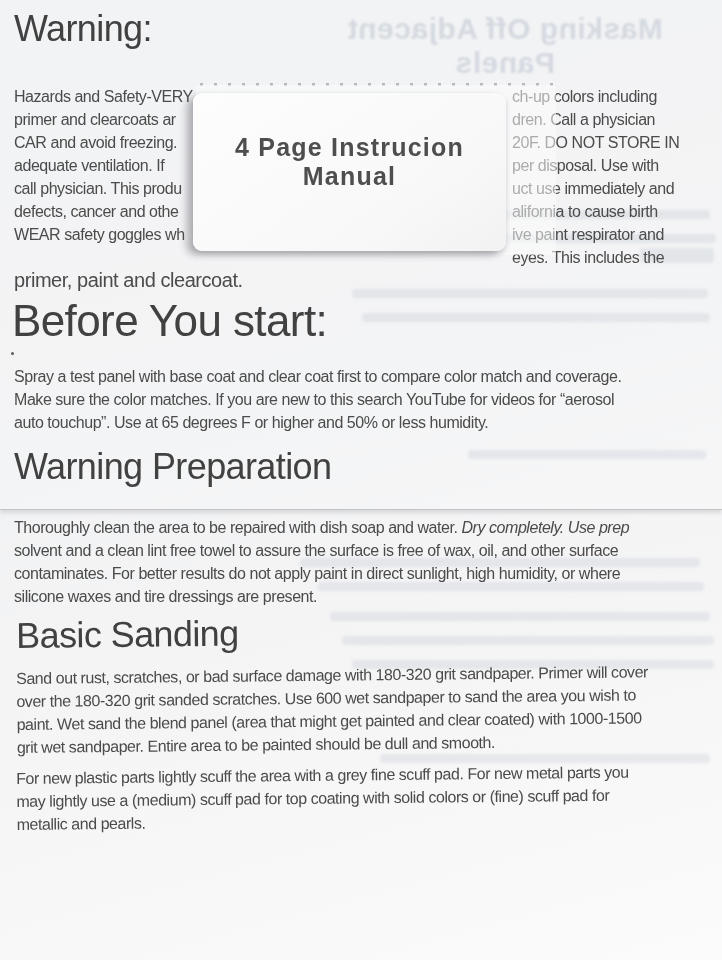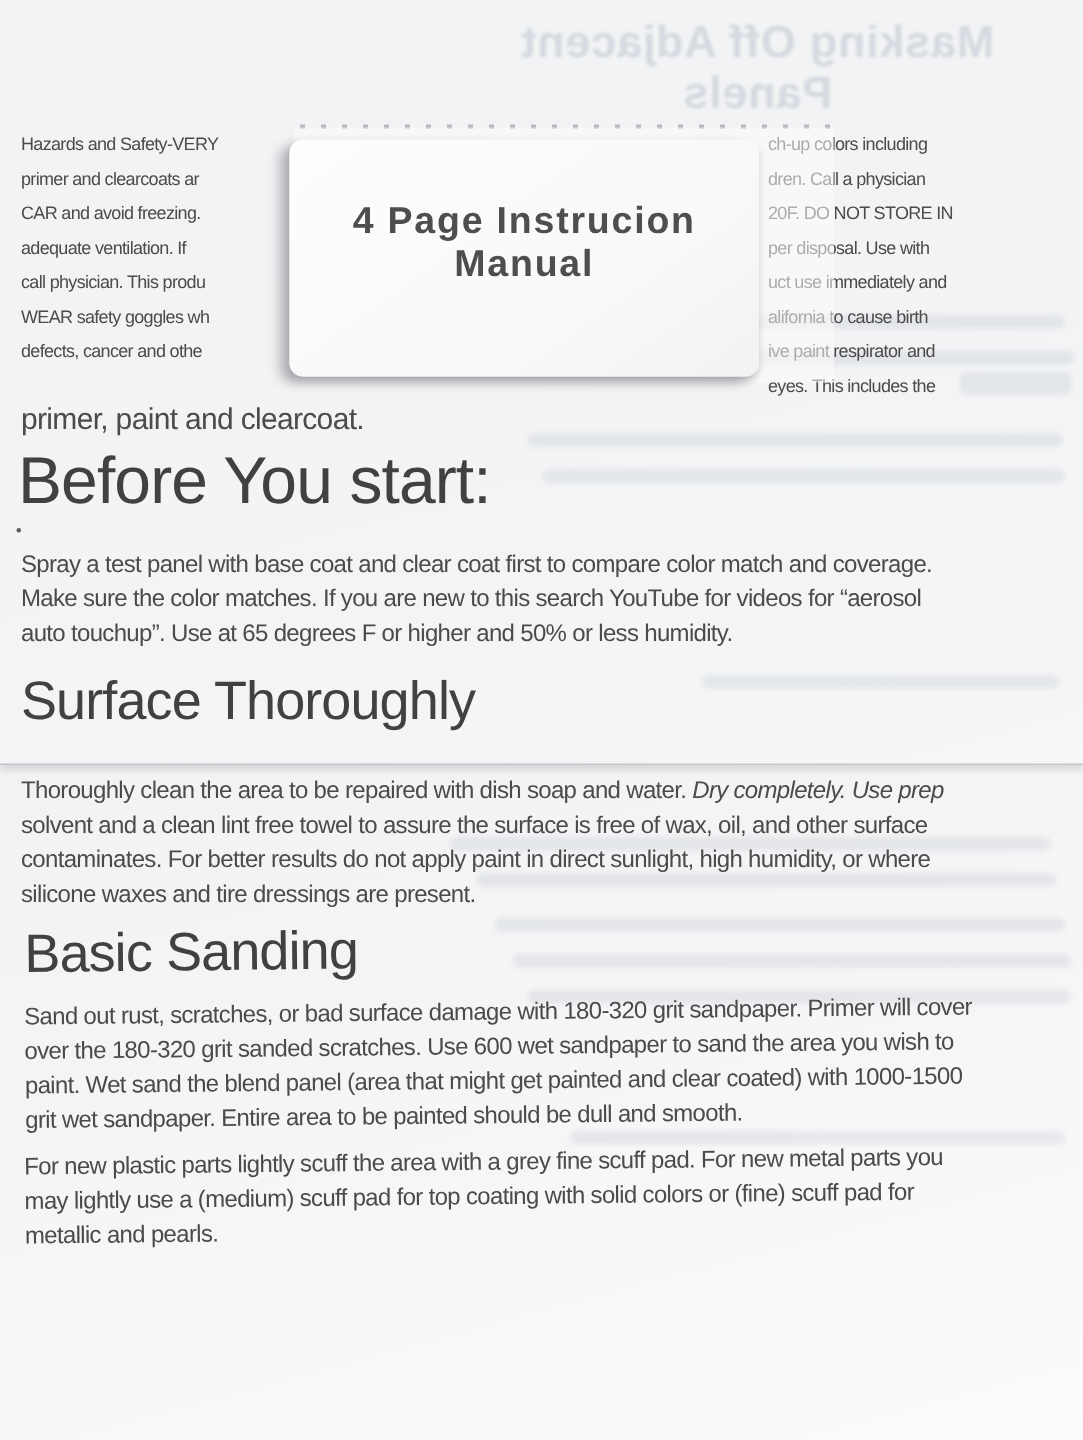--- a/index.html
+++ b/index.html
@@ -39,21 +39,21 @@
     position:absolute; white-space:nowrap;
   }
 
   .body-text {
     position:absolute; font-size:16px; line-height:23px; letter-spacing:-0.45px;
     color:#4b4b4b; white-space:pre-line;
   }
 
   
   #warning-para { position:absolute; left:14px; top:85px; right:6px; height:210px; }
-  .wcol { position:absolute; top:0; font-size:12px; line-height:23px; letter-spacing:-0.45px; }
+  .wcol { position:absolute; top:0; font-size:16px; line-height:23px; letter-spacing:-0.45px; }
   .wcol div { height:23px; white-space:nowrap; }
   #warning-left { left:0; }
   #warning-right { left:498px; }
   #warning-last { position:absolute; left:0; top:184px; white-space:nowrap;
     font-size:20px; line-height:23px; letter-spacing:-0.45px; }
 
   
   .perforation {
     position:absolute; left:200px; top:83px; width:356px; height:3px;
     background:repeating-linear-gradient(90deg, rgba(138,138,144,0.55) 0 3px, transparent 3px 14px);
@@ -94,30 +94,31 @@
   <div class="bleed" style="left:352px; top:289px; width:356px;"></div>
   <div class="bleed" style="left:362px; top:313px; width:348px;"></div>
   <div class="bleed" style="left:468px; top:450px; width:238px;"></div>
   <div class="bleed" style="left:300px; top:558px; width:400px;"></div>
   <div class="bleed" style="left:318px; top:582px; width:386px;"></div>
   <div class="bleed" style="left:330px; top:612px; width:380px;"></div>
   <div class="bleed" style="left:342px; top:636px; width:372px;"></div>
   <div class="bleed" style="left:352px; top:660px; width:362px;"></div>
   <div class="bleed" style="left:380px; top:754px; width:330px;"></div>
 
+  <div class="h1" style="left:14px; top:8px;">Warning:</div>
 
   <div id="warning-para">
     <div class="wcol" id="warning-left">
       <div>Hazards and Safety-VERY</div>
       <div>primer and clearcoats ar</div>
       <div>CAR and avoid freezing.</div>
       <div>adequate ventilation. If</div>
       <div>call physician. This produ</div>
+      <div>defects, cancer and othe</div>
       <div>WEAR safety goggles wh</div>
-      <div>defects, cancer and othe</div>
     </div>
     <div class="wcol" id="warning-right">
       <div>ch-up colors including</div>
       <div>dren. Call a physician</div>
       <div>20F. DO NOT STORE IN</div>
       <div>per disposal. Use with</div>
       <div>uct use immediately and</div>
       <div>alifornia to cause birth</div>
       <div>ive paint respirator and</div>
       <div>eyes. This includes the</div>
@@ -131,21 +132,21 @@
     <div class="stk">4 Page Instrucion</div>
     <div class="stk">Manual</div>
   </div>
 
   <div class="h1" style="left:12px; top:296px; font-size:44px;">Before You start:</div>
   <div class="dot"></div>
   <div class="body-text" style="left:14px; top:365px; width:712px;">Spray a test panel with base coat and clear coat first to compare color match and coverage.
 Make sure the color matches.  If you are new to this search YouTube for videos for “aerosol
 auto touchup”.  Use at 65 degrees F or higher and 50% or less humidity.</div>
 
-  <div class="h1" style="left:14px; top:446px;">Surface Thoroughly</div>
+  <div class="h1" style="left:14px; top:446px;">Warning Preparation</div>
   <div class="body-text" style="left:14px; top:516px; width:714px;"><span>Thoroughly clean the area to be repaired with dish soap and water.  </span><i>Dry completely. Use prep</i><span>
 solvent and a clean lint free towel to assure the surface is free of wax, oil, and other surface
 contaminates. For better results do not apply paint in direct sunlight, high humidity, or where
 silicone waxes and tire dressings are present.</span></div>
 
   <div class="h1 tilt" style="left:16px; top:615px;">Basic Sanding</div>
   <div class="body-text tilt" style="left:16px; top:667px; width:712px;">Sand out rust, scratches, or bad surface damage with 180-320 grit sandpaper. Primer will cover
 over the 180-320 grit sanded scratches. Use 600 wet sandpaper to sand the area you wish to
 paint. Wet sand the blend panel (area that might get painted and clear coated) with 1000-1500
 grit wet sandpaper. Entire area to be painted should be dull and smooth.</div>

